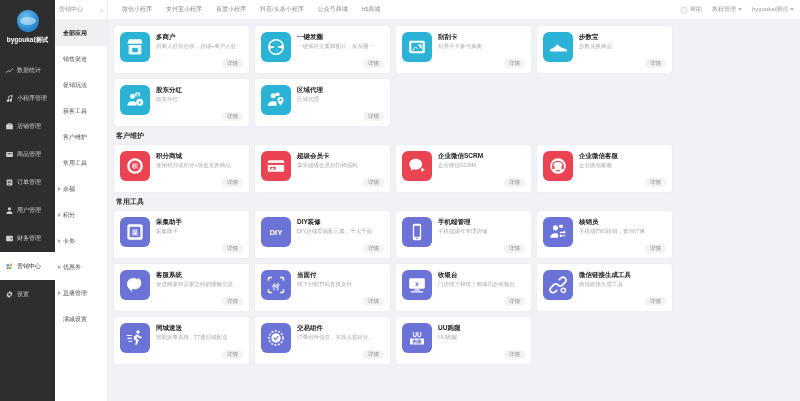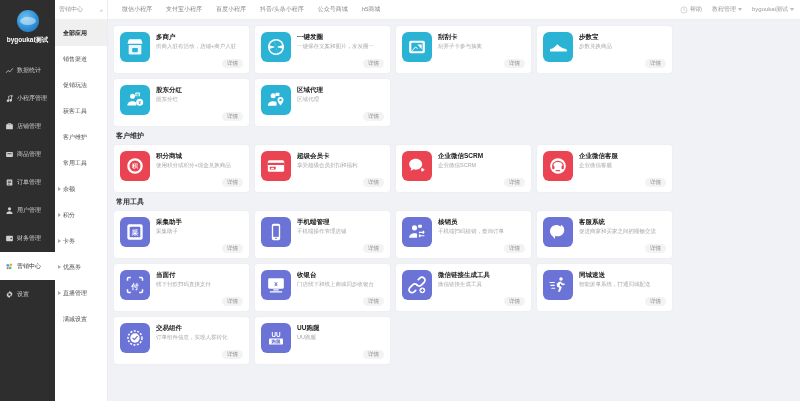--- a/index.html
+++ b/index.html
@@ -453,20 +453,32 @@
               </svg>
             </div>
             <div class="card-body">
               <div class="card-title">采集助手</div>
               <div class="card-desc">采集助手</div>
             </div>
             <div class="detail-btn">详情</div>
           </div>
           <div class="card">
             <div class="card-ico" style="background: rgb(107, 115, 214);">
+              <svg class="ico-svg" viewBox="0 0 24 24">
+                <text x="12" y="16" font-size="9.5" font-weight="bold" text-anchor="middle" fill="#fff" font-family="sans-serif">DIY</text>
+              </svg>
+            </div>
+            <div class="card-body">
+              <div class="card-title">DIY装修</div>
+              <div class="card-desc">DIY店铺页面配元素，千人千面</div>
+            </div>
+            <div class="detail-btn">详情</div>
+          </div>
+          <div class="card">
+            <div class="card-ico" style="background: rgb(107, 115, 214);">
               <svg class="ico-svg" viewBox="0 0 24 24" fill="#fff">
                 <rect x="7" y="2.2" width="10" height="19.6" rx="2"></rect>
                 <rect x="8.6" y="4.6" width="6.8" height="13.2" fill="#6b73d6"></rect>
                 <circle cx="12" cy="19.6" r="1" fill="#6b73d6"></circle>
               </svg>
             </div>
             <div class="card-body">
               <div class="card-title">手机端管理</div>
               <div class="card-desc">手机端操作管理店铺</div>
             </div>

